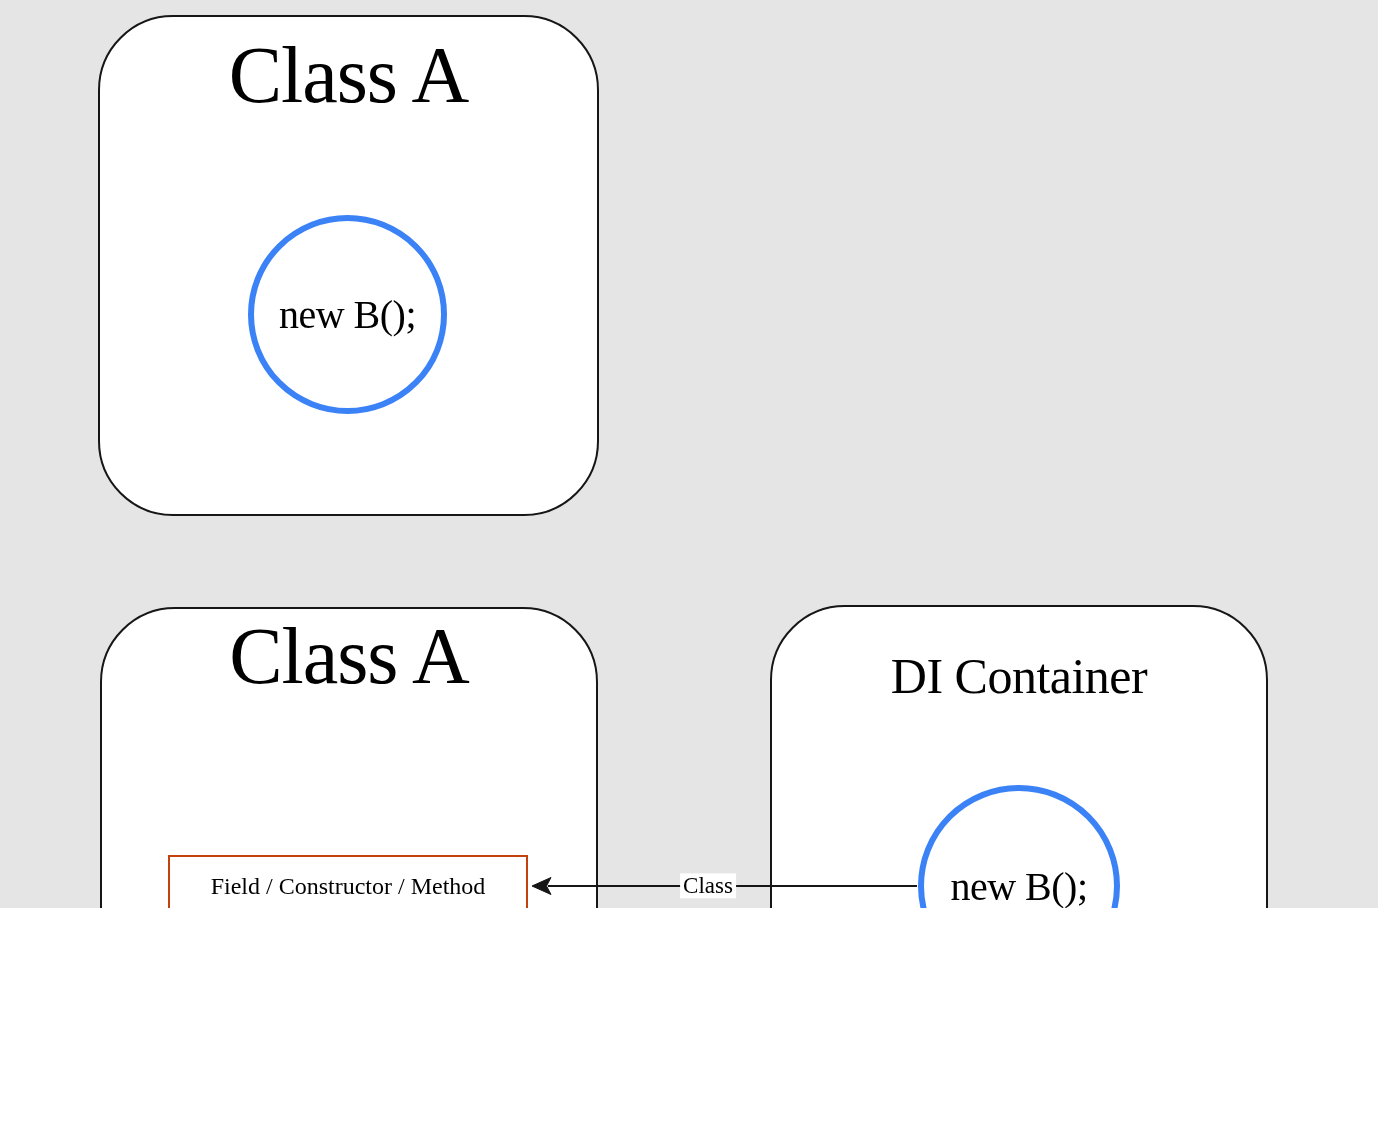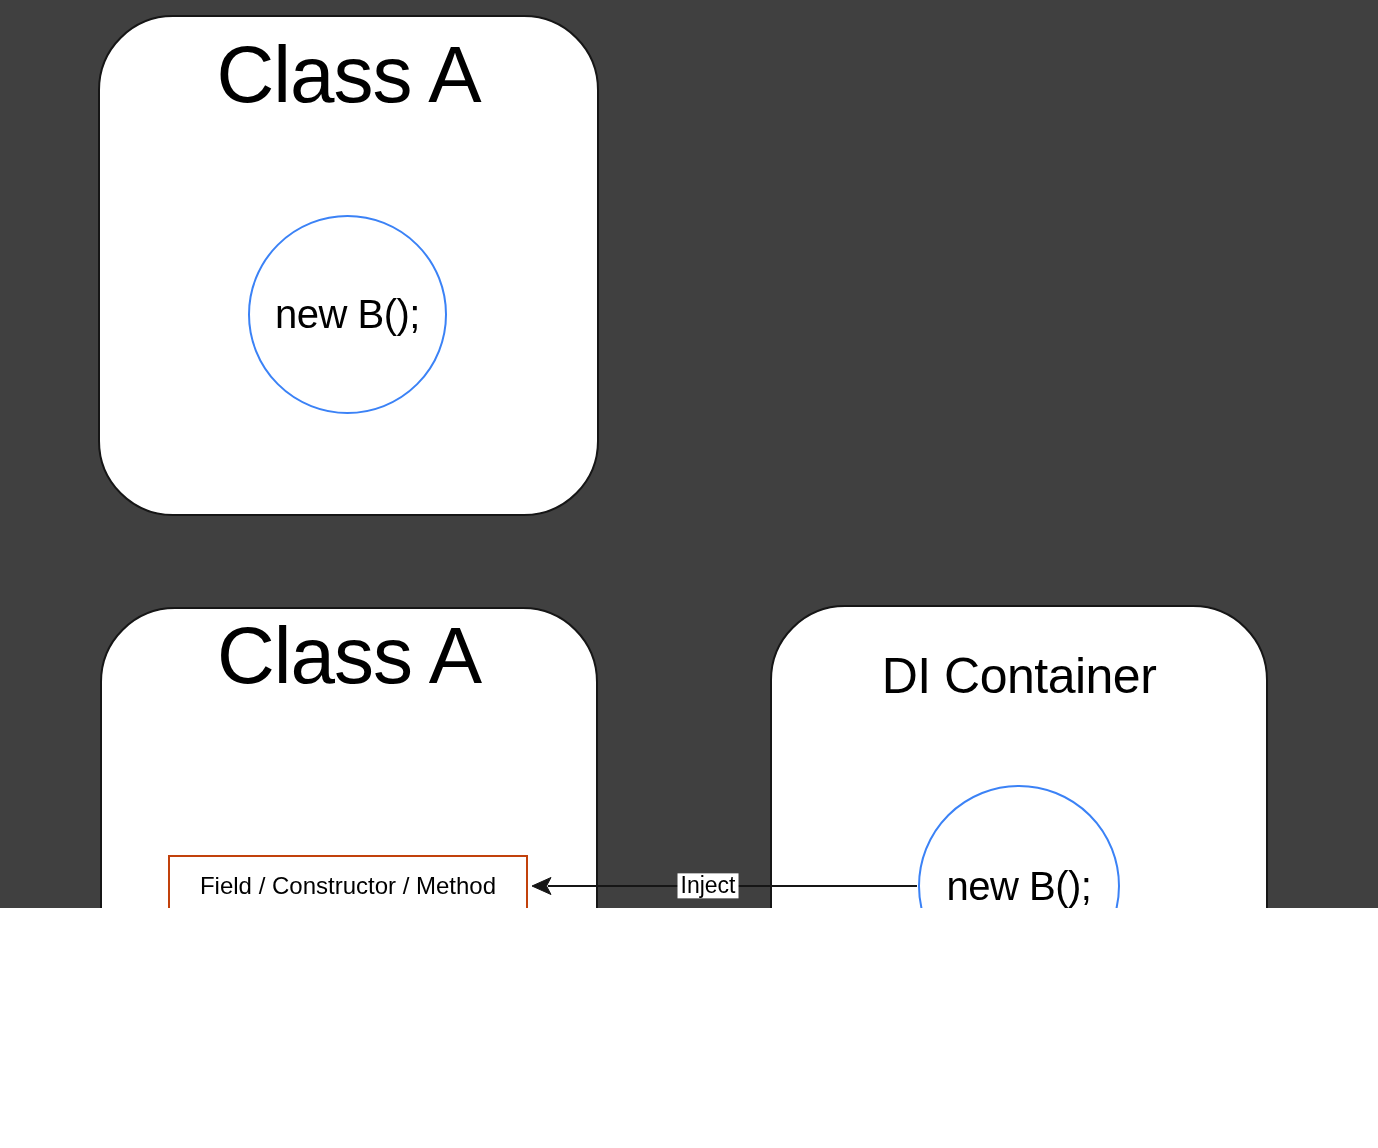--- a/index.html
+++ b/index.html
@@ -4,22 +4,22 @@
 <style>
   html, body {
     margin: 0;
     padding: 0;
     background: #ffffff;
   }
   .canvas {
     position: relative;
     width: 1378px;
     height: 908px;
-    background: #404040;
-    font-family: Liberation Sans, sans-serif;
+    background: #e5e5e5;
+    font-family: Liberation Serif, serif;
     color: #000000;
     overflow: hidden;
   }
   .rounded-box {
     position: absolute;
     box-sizing: border-box;
     border: 2px solid #161616;
     border-radius: 75px;
     background: #ffffff;
   }
@@ -28,21 +28,21 @@
     text-align: center;
     line-height: 1;
     letter-spacing: -1px;
     white-space: nowrap;
   }
   .title-lg { font-size: 80px; }
   .title-md { font-size: 50px; letter-spacing: -0.5px; }
   .circle {
     position: absolute;
     box-sizing: border-box;
-    border: 2px solid #3b82f6;
+    border: 6px solid #3b82f6;
     border-radius: 50%;
     background: #ffffff;
     display: flex;
     align-items: center;
     justify-content: center;
   }
   .circle-label {
     font-size: 40px;
     letter-spacing: -0.5px;
     white-space: nowrap;
@@ -108,15 +108,15 @@
     <div class="box-title title-md">DI Container</div>
   </div>
   <div class="circle" id="circle-di">
     <span class="circle-label">new B();</span>
   </div>
 
   <svg id="arrow-overlay" viewBox="0 0 1378 1148" xmlns="http://www.w3.org/2000/svg">
     <line x1="917" y1="886" x2="548" y2="886" stroke="#161616" stroke-width="2"></line>
     <polygon points="532,886 551,877.5 546.5,886 551,894.5" fill="#161616" stroke="#161616" stroke-width="1"></polygon>
   </svg>
-  <div id="inject-label">Inject</div>
+  <div id="inject-label">Class</div>
 
 </div>
 
 </body></html>

